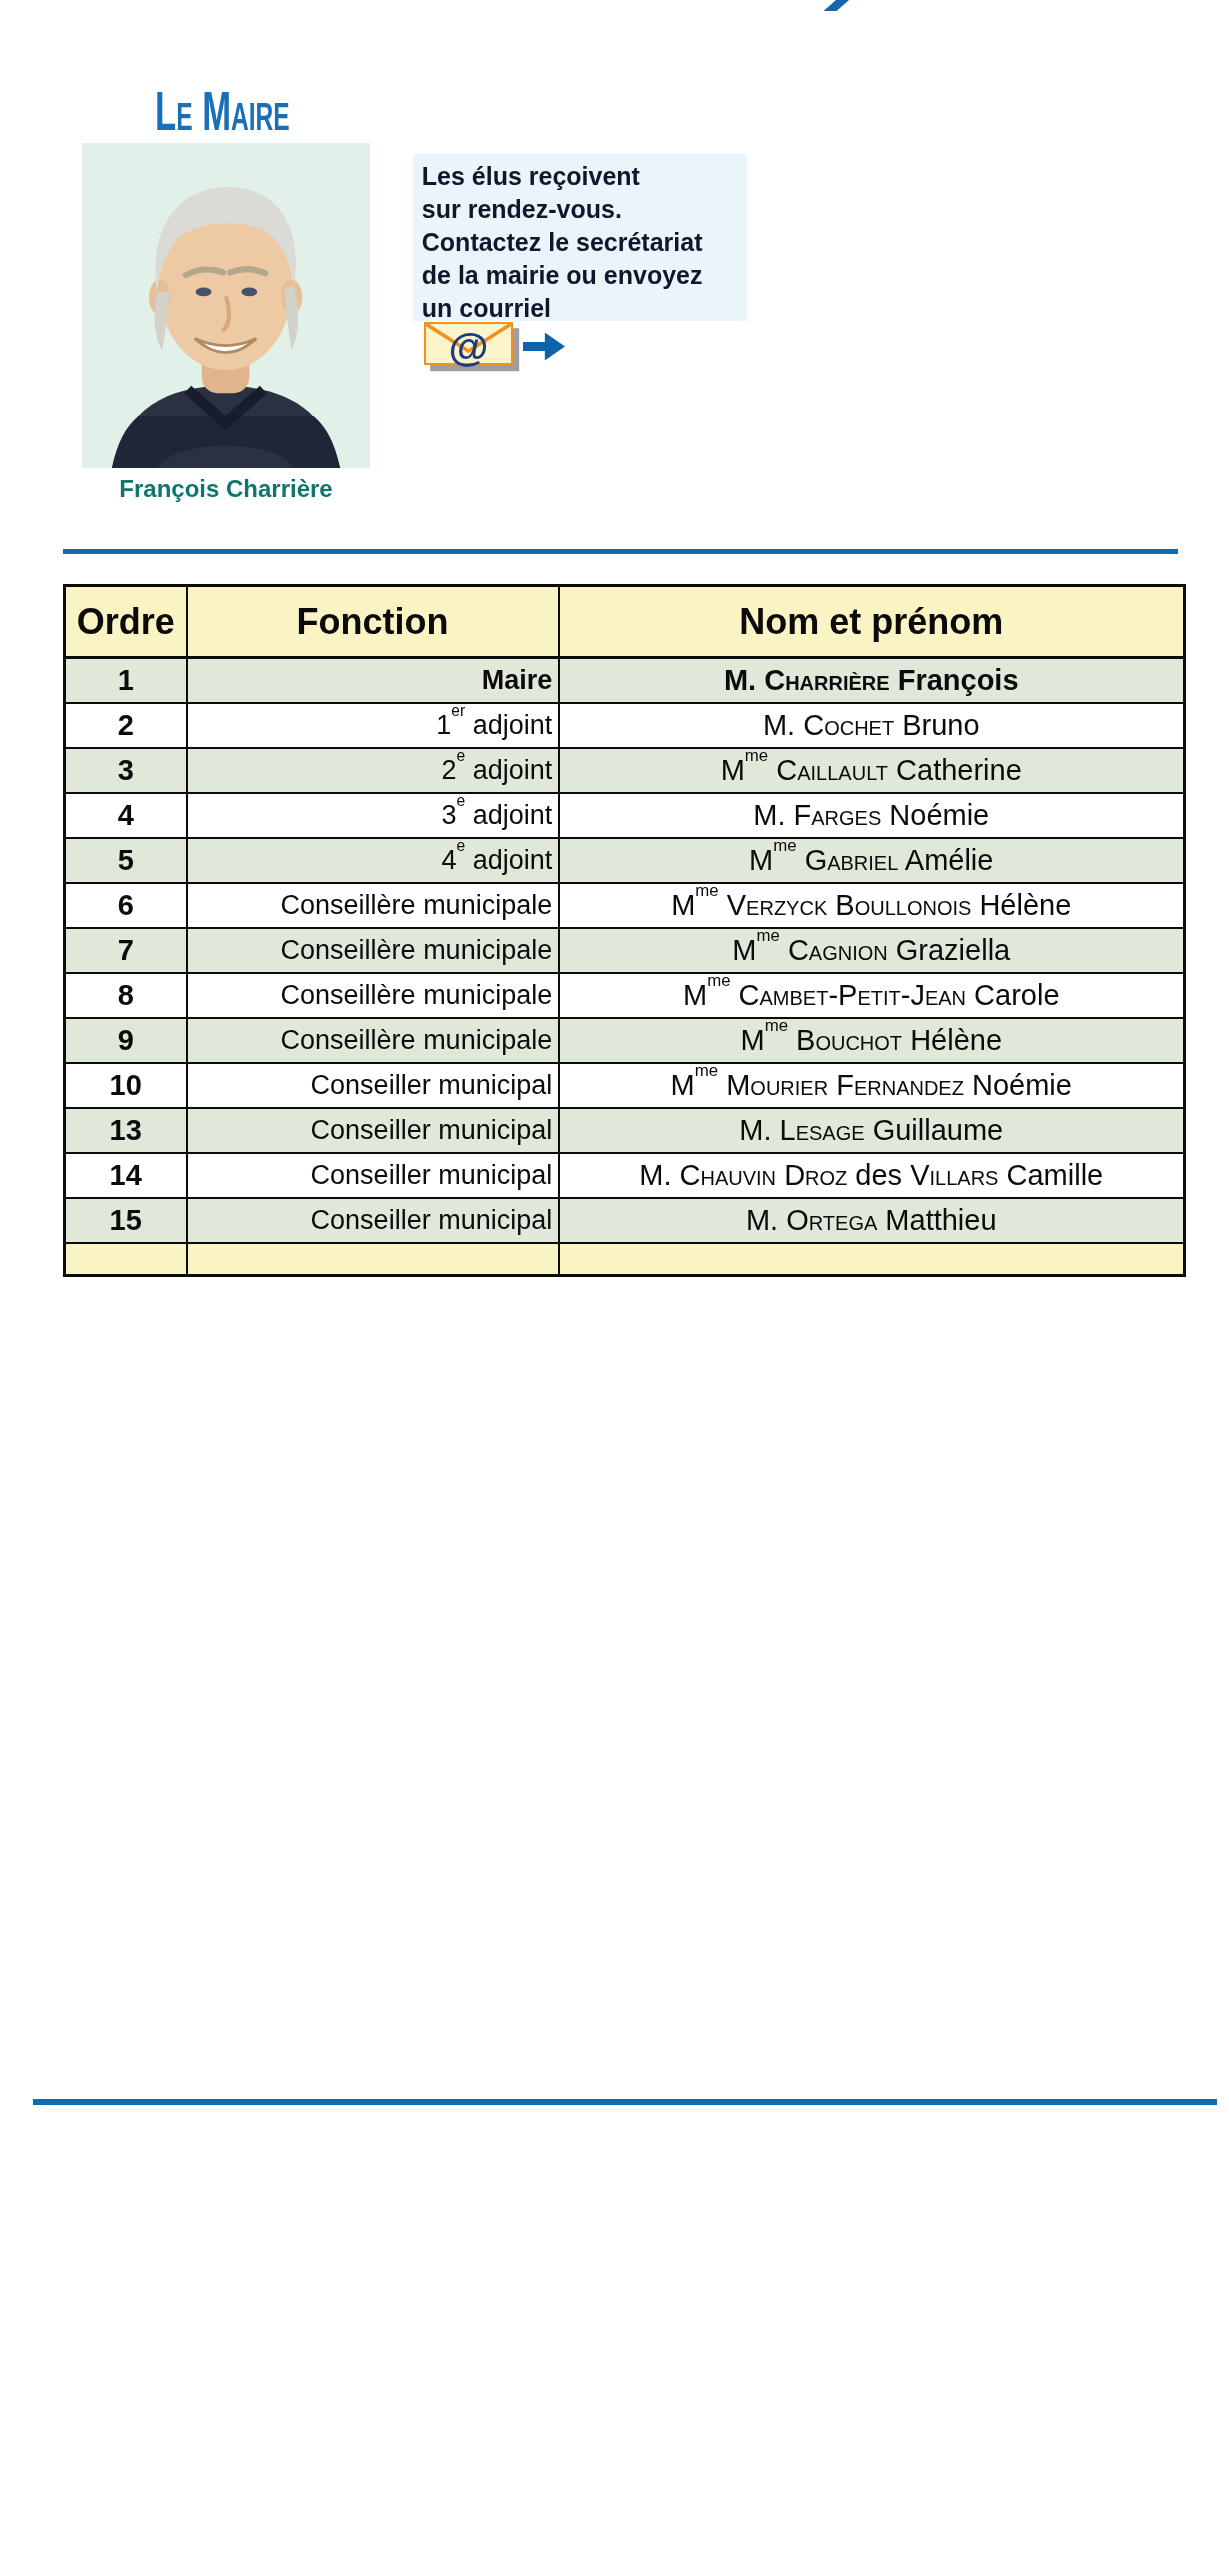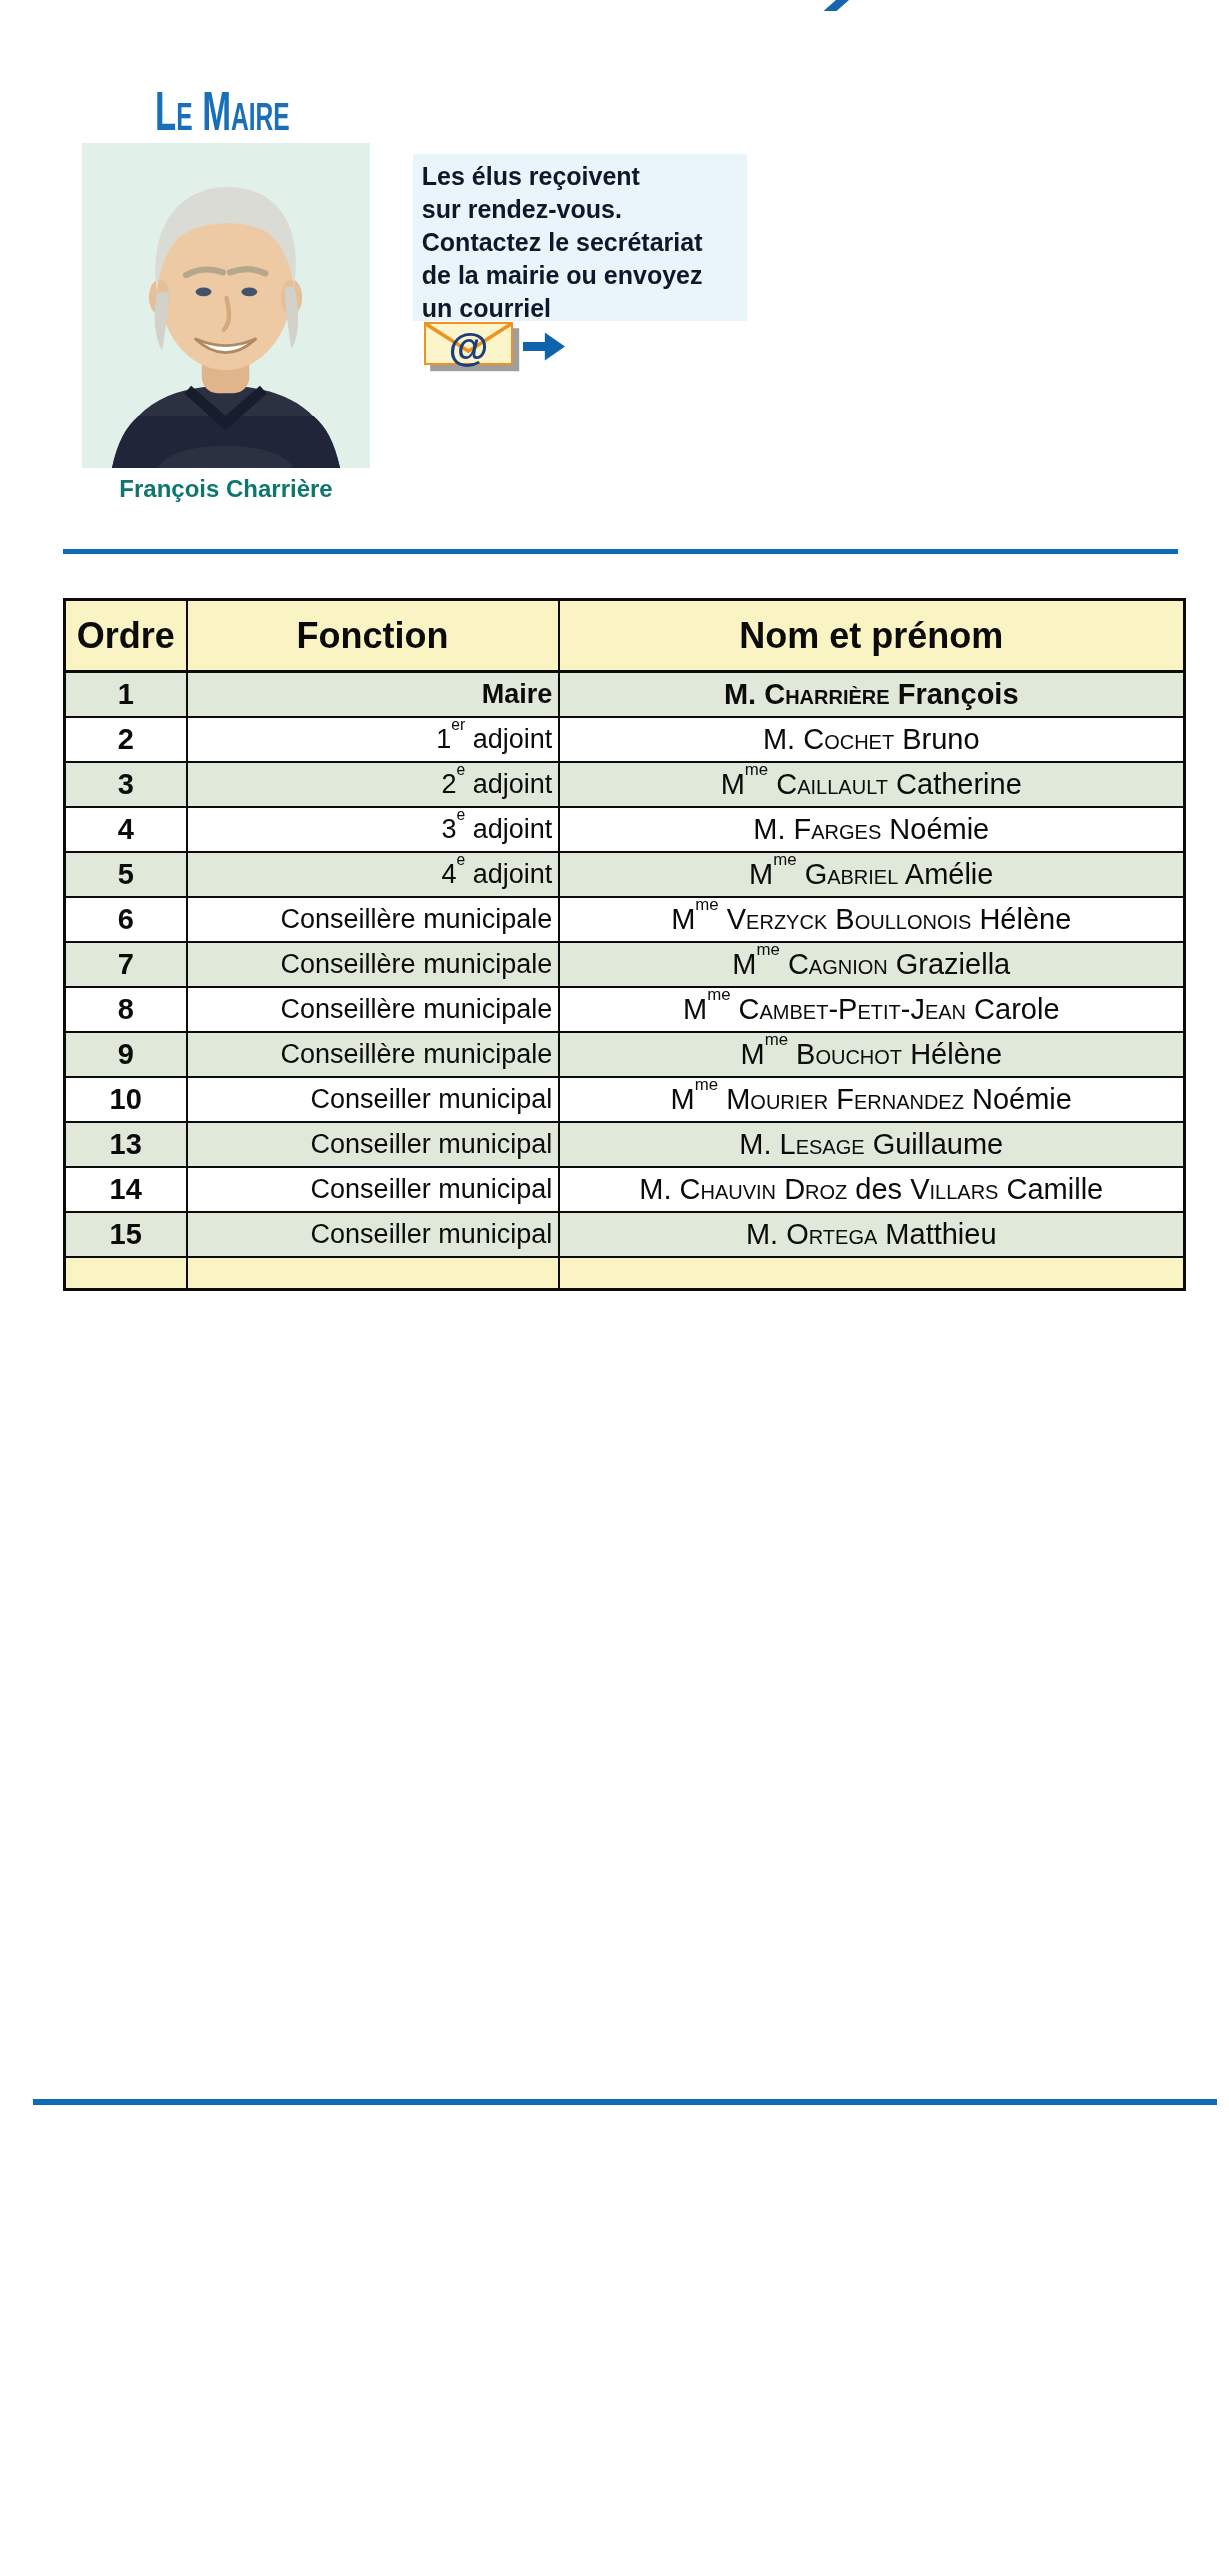--- a/index.html
+++ b/index.html
@@ -55,21 +55,21 @@
     clip-path:polygon(0 34%, 52% 34%, 52% 0, 100% 50%, 52% 100%, 52% 66%, 0 66%);
   }
 
   
   .rule { background:#0e6bb5; }
   .rule-top { left:63px; top:549px; width:1115px; height:5.3px; }
   .rule-bottom { left:33px; top:2099px; width:1184px; height:6.2px; }
 
   
   table.council {
-    position:absolute; left:63px; top:598px; width:1120px;
+    position:absolute; left:63px; top:584px; width:1120px;
     border-collapse:collapse; table-layout:fixed; background:#1d4ed8;
     border:3.5px solid #0b0b0b;
   }
   .council th, .council td {
     border:2.6px solid #0b0b0b; text-align:center; vertical-align:middle;
     padding:0 5.3px; overflow:hidden; white-space:nowrap;
   }
   .council thead th {
     height:72px; background:#faf3c3; font-size:36px; font-weight:bold;
     border-bottom-width:3.5px;

